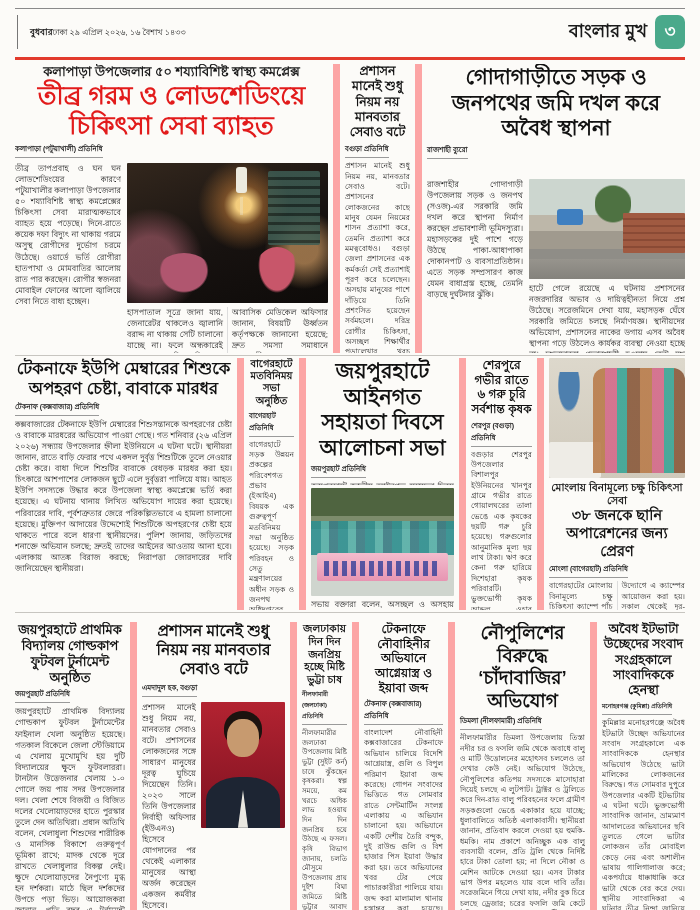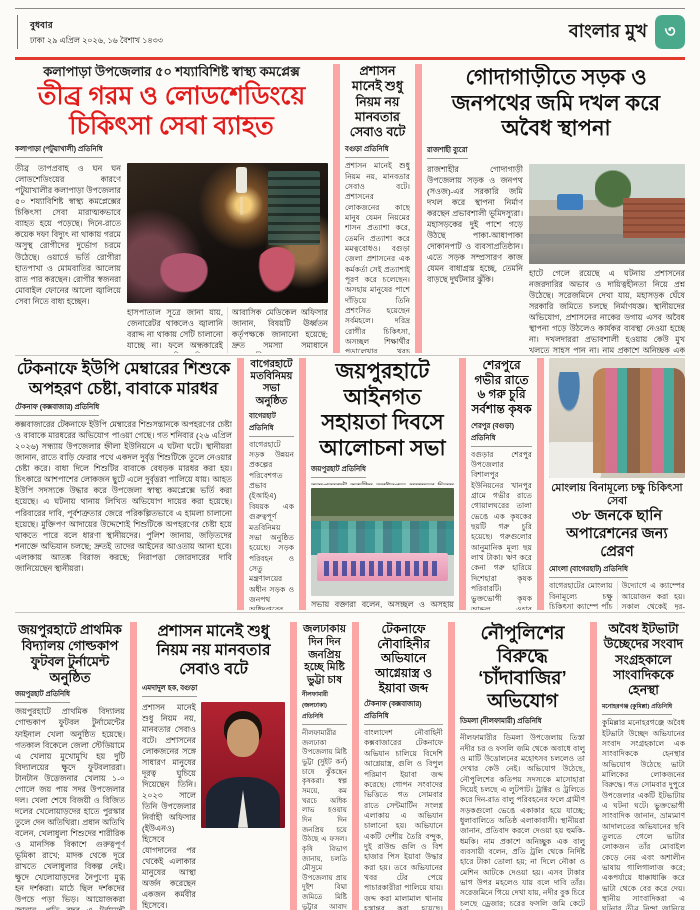--- a/index.html
+++ b/index.html
@@ -4,21 +4,21 @@
 <style>
   html { background:#e9e7e3; }
   body { margin:0; }
   .page { position:relative; width:700px; height:910px; margin:0 auto; background:#fcfbf8;
           font-family:"Liberation Sans","DejaVu Sans",sans-serif; color:#1a1a1a; overflow:hidden; }
   
   .masthead { position:absolute; top:8px; left:15px; right:15px; height:46px;
               border-top:1px solid #8a8a8a; display:flex; align-items:center; }
   .logo { font-size:33px; font-weight:800; letter-spacing:0; padding:2px 10px 4px 2px; }
   .mh-div { width:1px; height:34px; background:#777; margin:0 12px 0 2px; }
-  .dateblock { display:flex; flex-direction:column; justify-content:center; }
+  .dateblock { display:flex; flex-direction:row; justify-content:center; }
   .weekday { font-size:9px; font-weight:700; }
   .dateline { font-size:8px; color:#222; margin-top:1px; }
   .mh-right { margin-left:auto; display:flex; align-items:center; gap:8px; }
   .section-name { font-size:18px; font-weight:600; }
   .page-badge { width:30px; height:34px; border-radius:7px; color:#fff; font-size:17px; font-weight:700;
                 display:flex; align-items:center; justify-content:center; }
   .red-rule { position:absolute; top:57px; left:15px; right:15px; height:3px; }
   
   .band { position:absolute; left:15px; right:15px; display:flex; align-items:stretch; overflow:hidden; }
   .band1 { top:64px;  height:289px; }
@@ -50,21 +50,21 @@
       radial-gradient(circle at 12% 70%, rgba(200,110,130,.5) 0 12%, rgba(0,0,0,0) 26%),
       linear-gradient(160deg,#33271d,#171210 55%,#0e0b09); }
   .ph-street { background:linear-gradient(#ccd6cf 0 36%,#bdb7a9 36% 52%,#a09a8e 52% 70%,#8f8d87 70% 100%); }
   .ph-rally { background:linear-gradient(#4f6440 0 26%,#7d8c6c 26% 38%,#cfd5ce 38% 100%); }
   .ph-eye { background:linear-gradient(#ddd8cc,#cfc9bb); }
   .ph-portrait { background:linear-gradient(#b32331,#7c1120); }
   
   .lead-main { display:flex; gap:6px; margin-top:2px; flex:1 1 auto; min-height:0; }
   .lead-left { width:106px; flex:none; }
   .lead-right { flex:1; display:flex; flex-direction:column; min-height:0; }
-  .rs-main { display:flex; gap:6px; flex:1 1 auto; min-height:0; margin-top:2px; }
+  .rs-main { display:flex; gap:6px; flex:1 1 auto; min-height:0; margin-top:17px; }
   .rs-left { width:96px; flex:none; }
   .rs-right { flex:1; display:flex; flex-direction:column; min-height:0; }
   .pr-row { display:flex; gap:5px; margin-top:2px; }
 </style>
 </head>
 <body>
 
 <div class="page">
 
   <div class="masthead">

